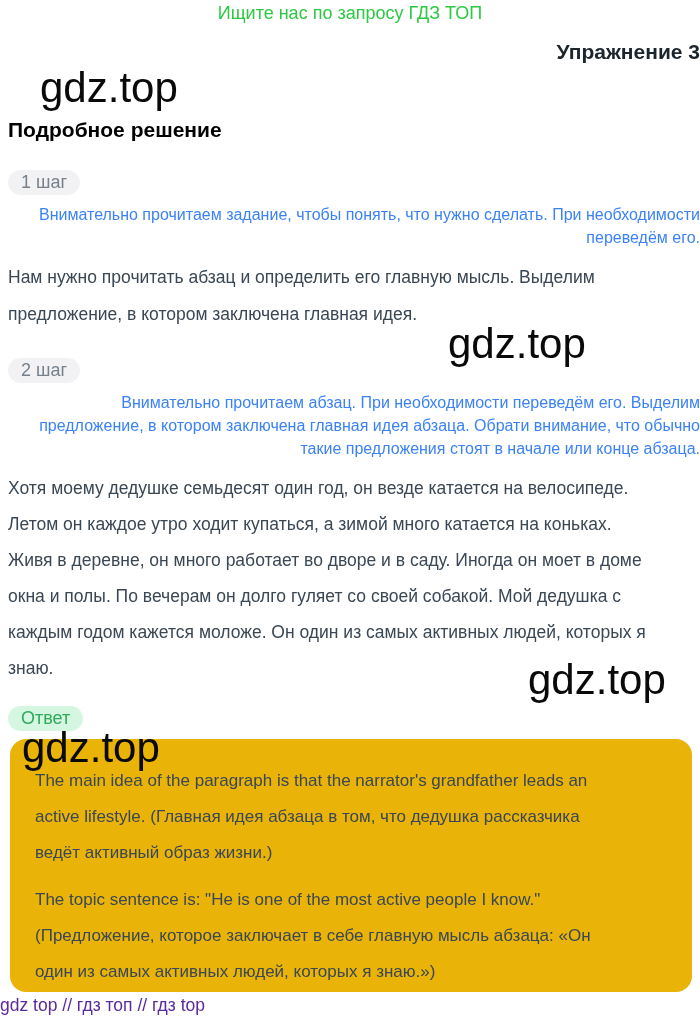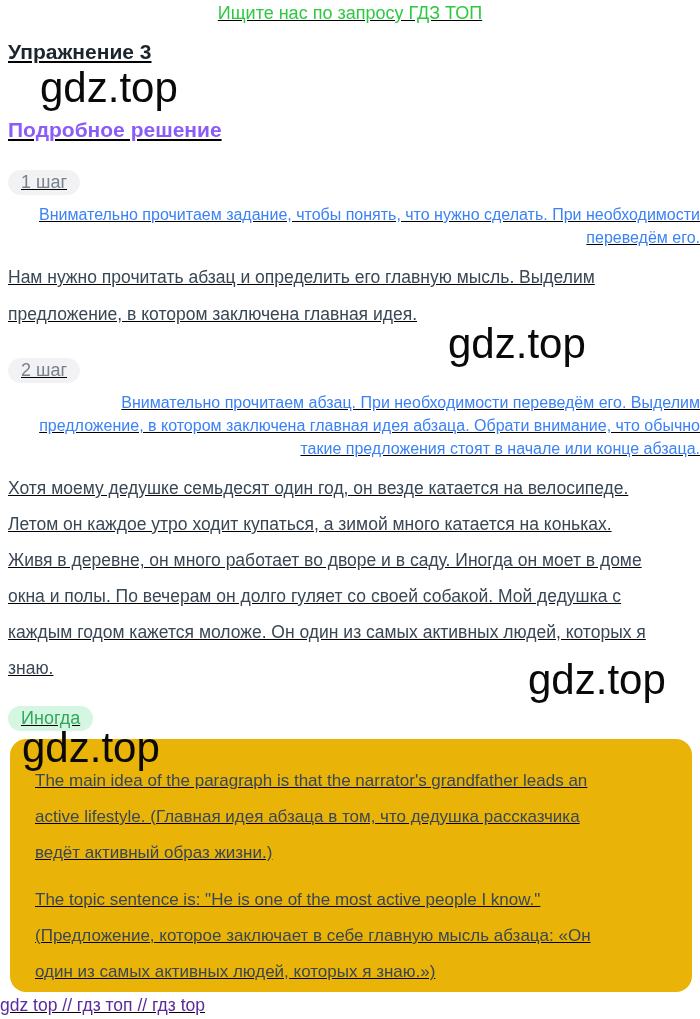--- a/index.html
+++ b/index.html
@@ -4,42 +4,43 @@
 <style>
   html, body { margin: 0; padding: 0; }
   body {
     width: 700px;
     height: 1019px;
     background: #ffffff;
     font-family: "Liberation Sans", "DejaVu Sans", sans-serif;
     position: relative;
     overflow: hidden;
   }
-  .page { position: relative; width: 700px; height: 772px; text-decoration: underline; }
+  .page { position: relative; width: 700px; height: 772px; }
 
   .promo {
     padding-top: 3px;
     text-align: center;
     font-size: 18px;
     line-height: 21px;
     color: #2ec943;
   }
   .title {
     margin: 15px 0 0 8px;
     font-size: 21px;
     line-height: 25px;
     font-weight: bold;
     color: #1b252d;
+    text-align: right;
   }
   .subtitle {
     margin: 53px 0 0 8px;
     font-size: 21px;
     line-height: 25px;
     font-weight: bold;
-    color: #8b5cf6;
+    color: #000000;
   }
 
   .badge {
     width: fit-content;
     font-size: 18px;
     line-height: 17px;
     padding: 4px 13px;
     border-radius: 13px;
   }
   .badge.gray   { background: #f2f2f5; color: #76818c; }
@@ -121,21 +122,21 @@
 предложение, в котором заключена главная идея абзаца. Обрати внимание, что обычно
 такие предложения стоят в начале или конце абзаца.</p>
 
   <p class="body-text lh36">Хотя моему дедушке семьдесят один год, он везде катается на велосипеде.
 Летом он каждое утро ходит купаться, а зимой много катается на коньках.
 Живя в деревне, он много работает во дворе и в саду. Иногда он моет в доме
 окна и полы. По вечерам он долго гуляет со своей собакой. Мой дедушка с
 каждым годом кажется моложе. Он один из самых активных людей, которых я
 знаю.</p>
 
-  <div class="badge green answer">Иногда</div>
+  <div class="badge green answer">Ответ</div>
 
   <div class="answer-box">
     <p class="body-text lh36 para-1">The main idea of the paragraph is that the narrator's grandfather leads an
 active lifestyle. (Главная идея абзаца в том, что дедушка рассказчика
 ведёт активный образ жизни.)</p>
     <p class="body-text lh36 para-2">The topic sentence is: "He is one of the most active people I know."
 (Предложение, которое заключает в себе главную мысль абзаца: «Он
 один из самых активных людей, которых я знаю.»)</p>
   </div>
 

